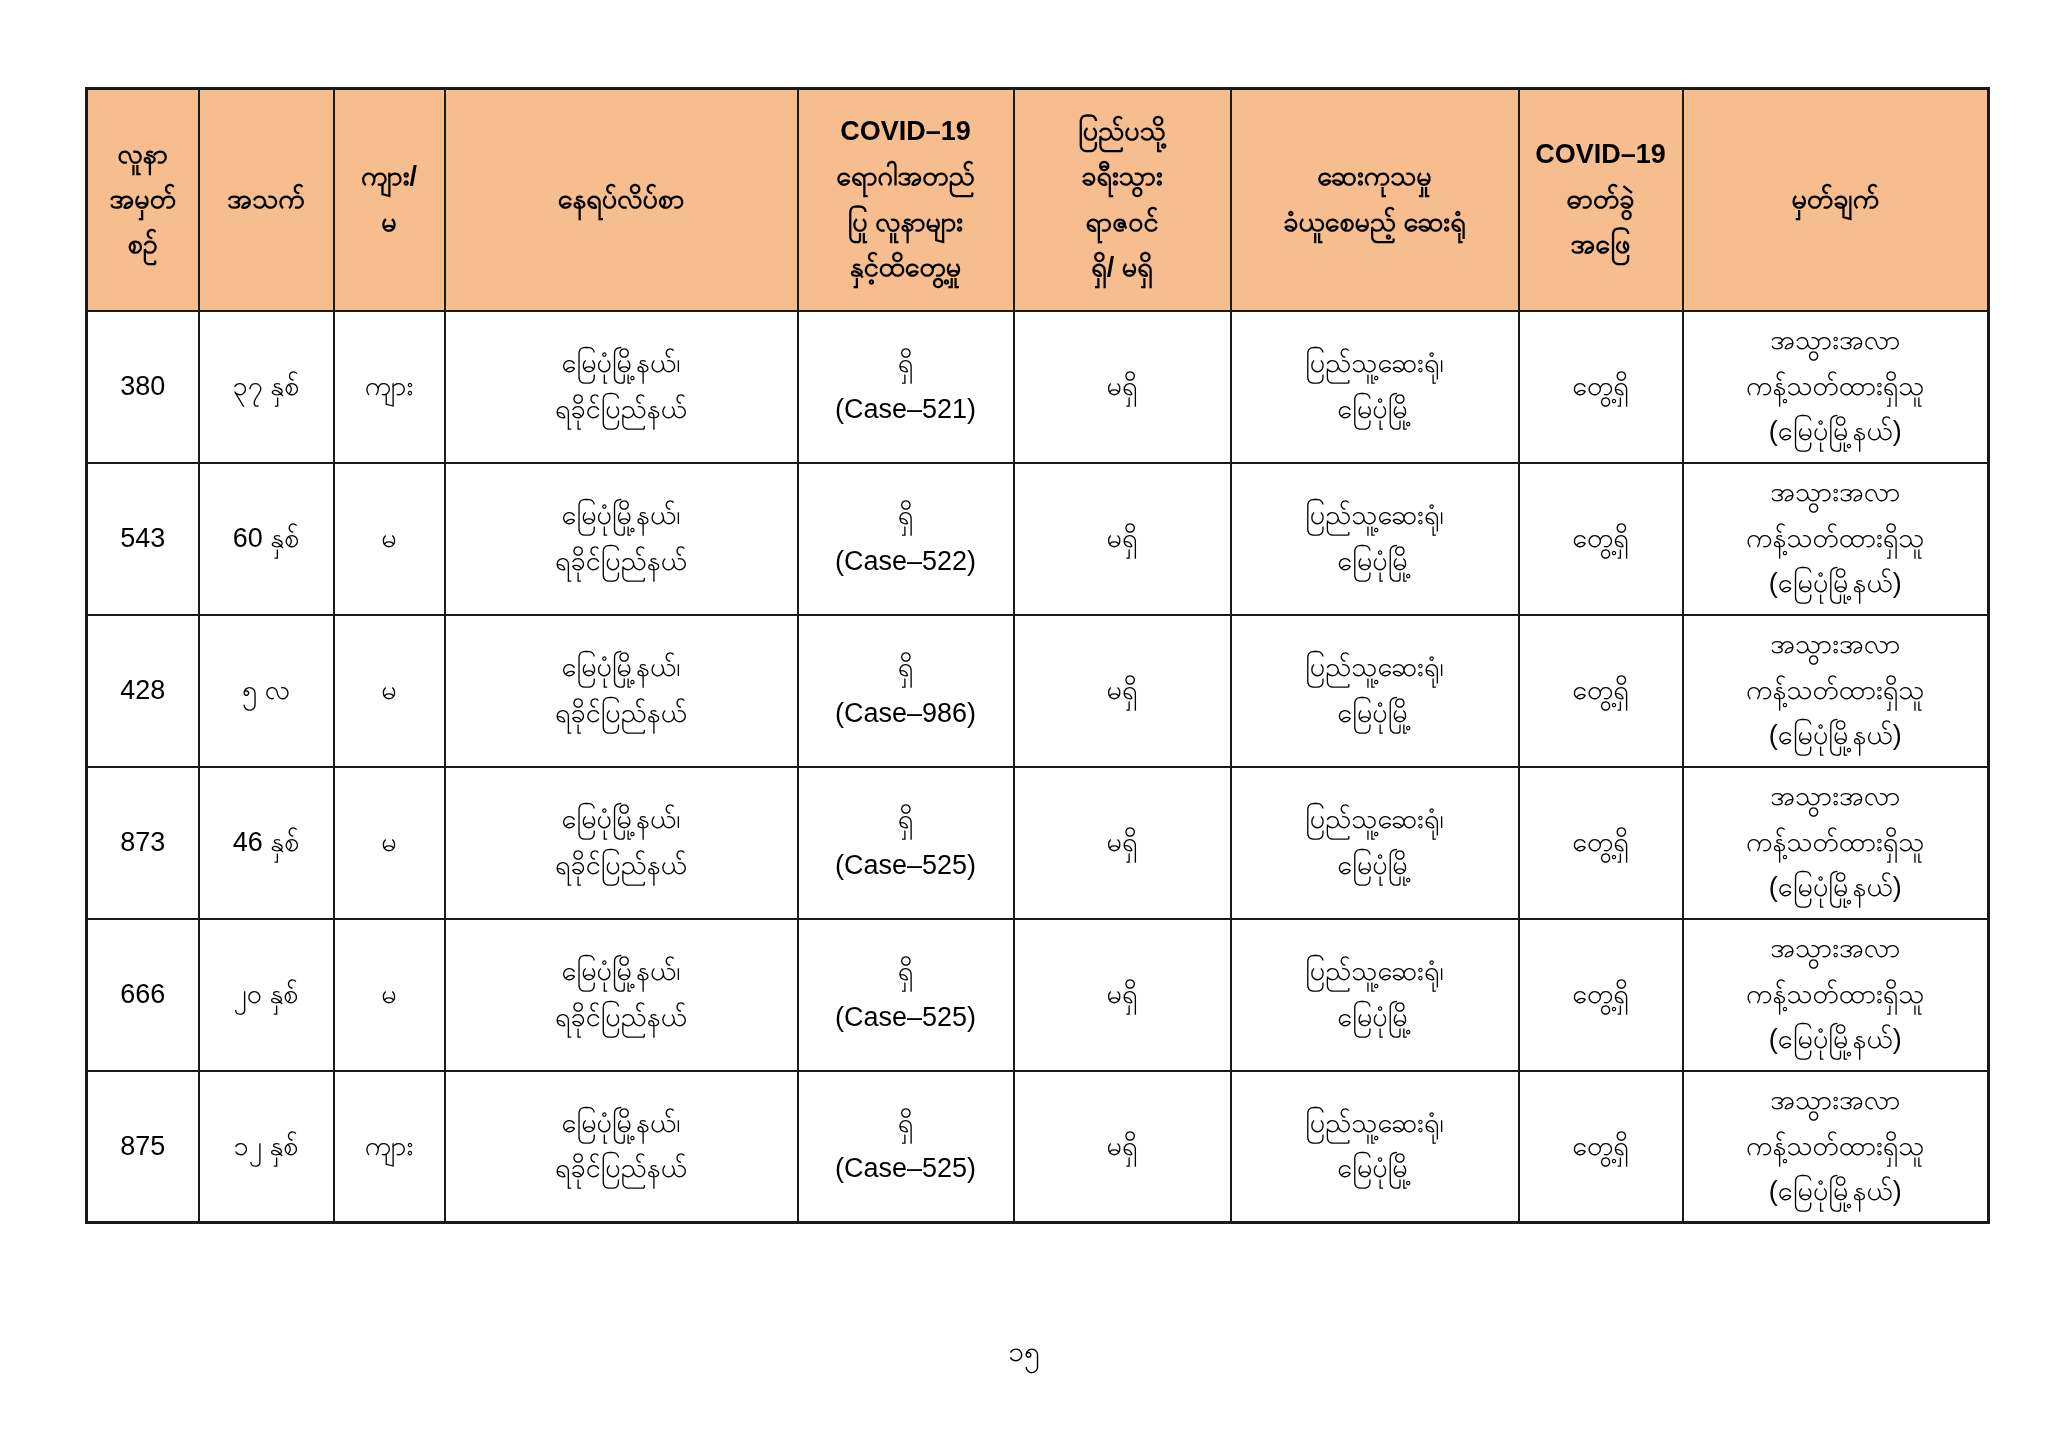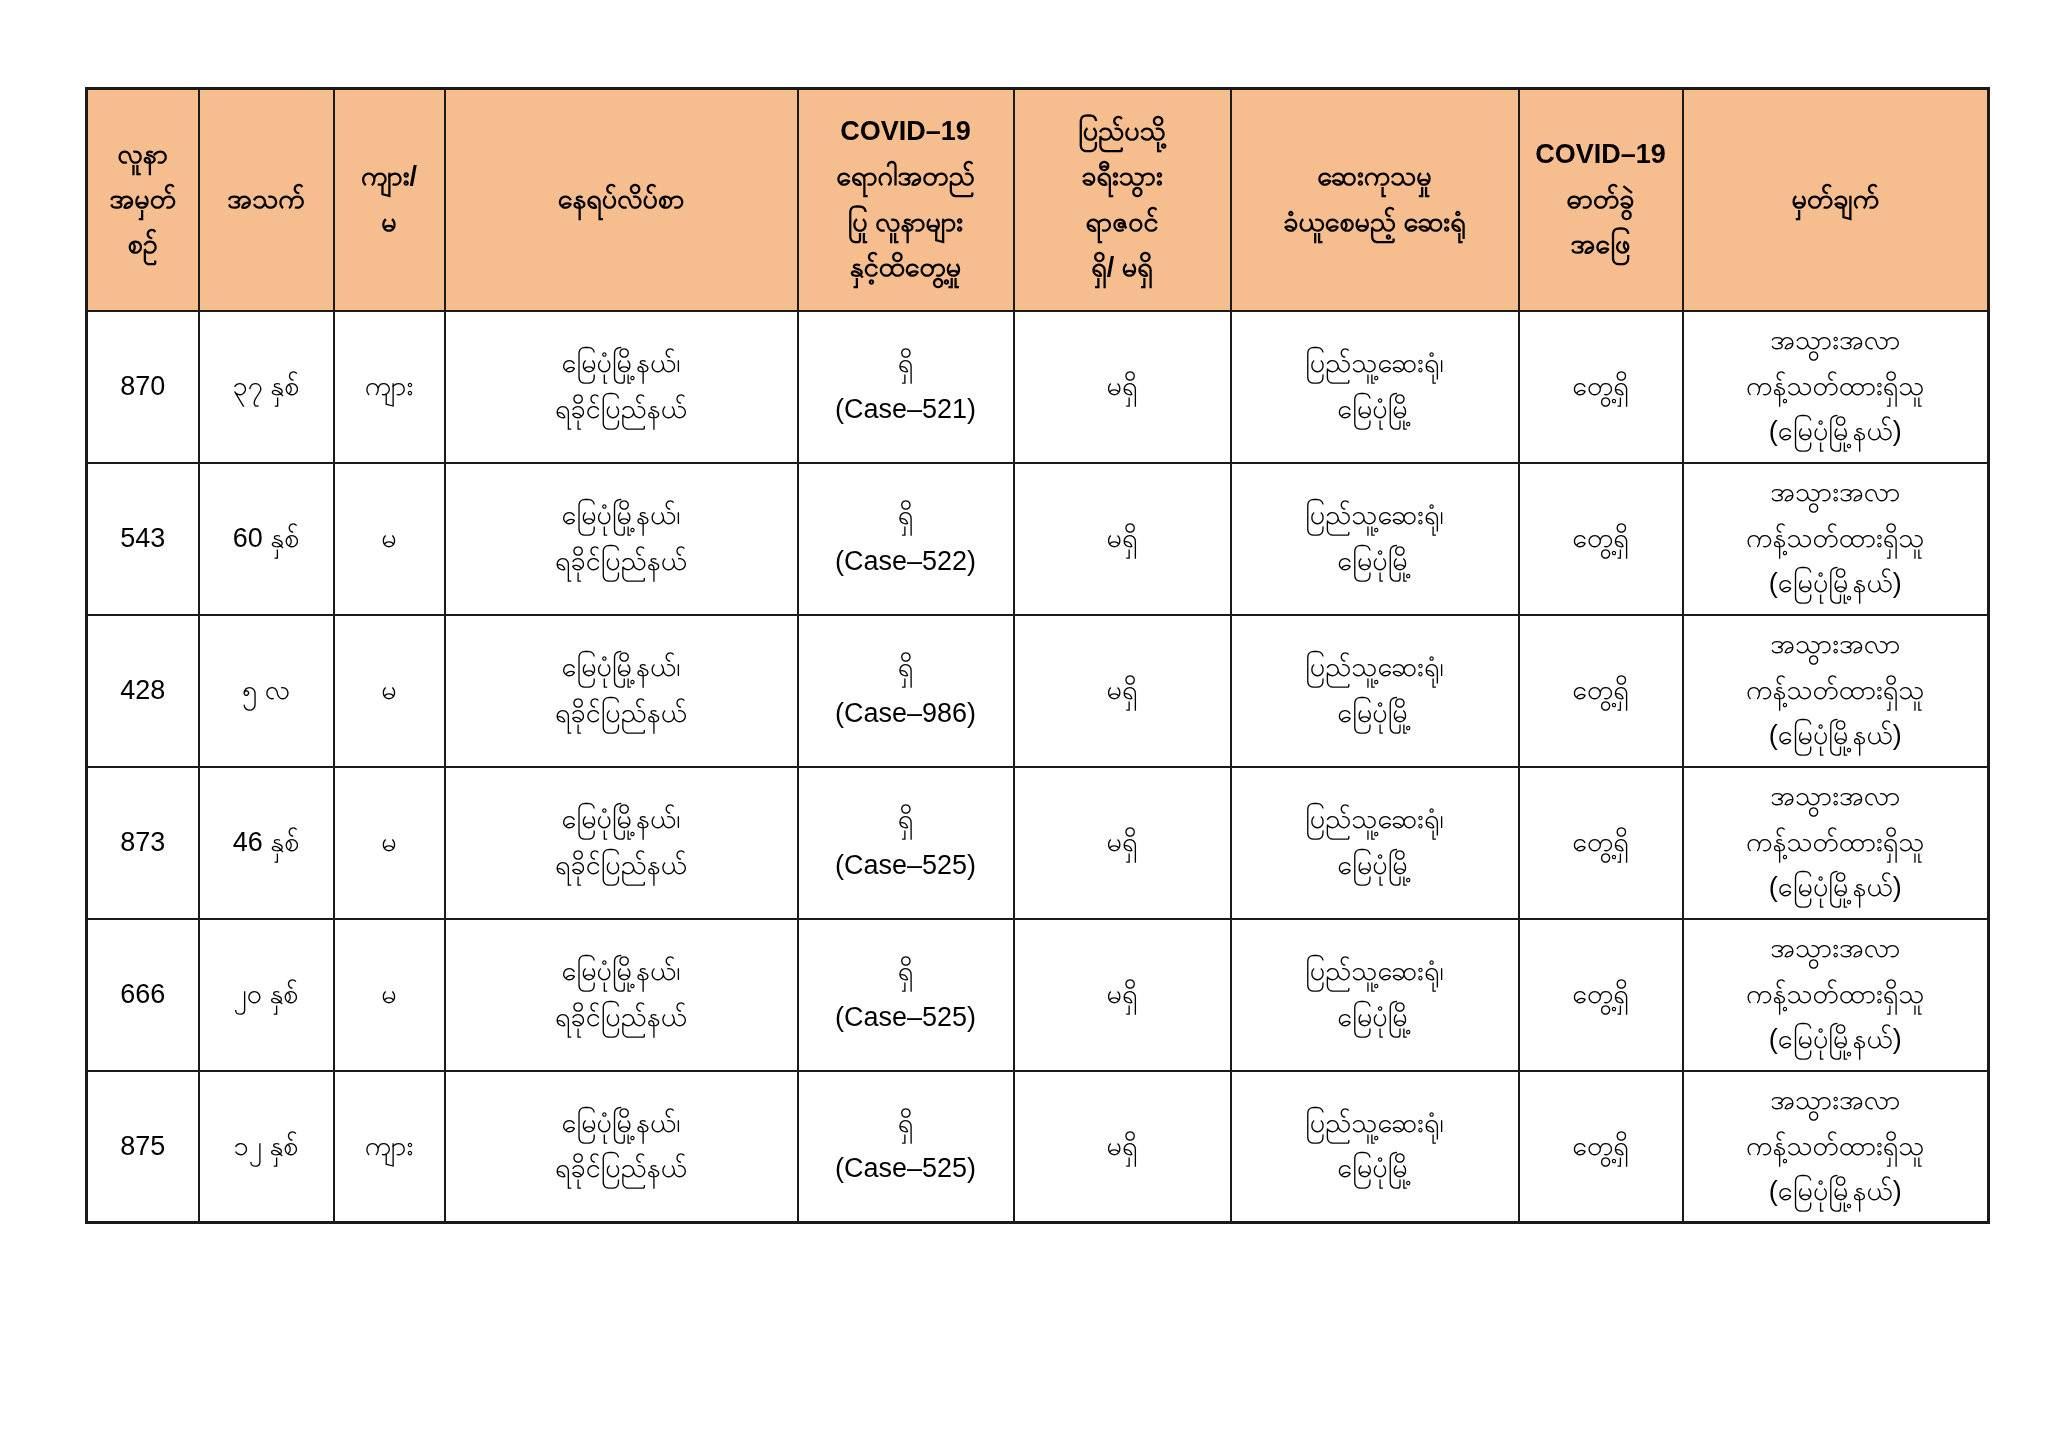--- a/index.html
+++ b/index.html
@@ -118,21 +118,21 @@
           <span class="line">အဖြေ</span>
         </th>
         <th>
           <span class="line">မှတ်ချက်</span>
         </th>
       </tr>
     </thead>
     <tbody>
 
       <tr>
-        <td>870</td>
+        <td>380</td>
         <td>၃၇ နှစ်</td>
         <td>ကျား</td>
         <td>
           <span class="line">မြေပုံမြို့နယ်၊</span>
           <span class="line">ရခိုင်ပြည်နယ်</span>
         </td>
         <td>
           <span class="line">ရှိ</span>
           <span class="line">(Case–521)</span>
         </td>
@@ -270,14 +270,15 @@
         <td>
           <span class="line">အသွားအလာ</span>
           <span class="line">ကန့်သတ်ထားရှိသူ</span>
           <span class="line">(မြေပုံမြို့နယ်)</span>
         </td>
       </tr>
 
     </tbody>
   </table>
 
+  <div class="page-number">၁၅</div>
 
 </div>
 
 </body></html>

